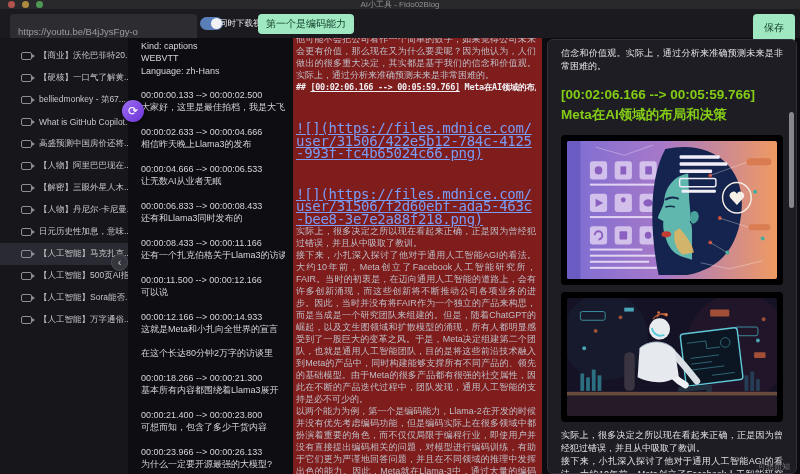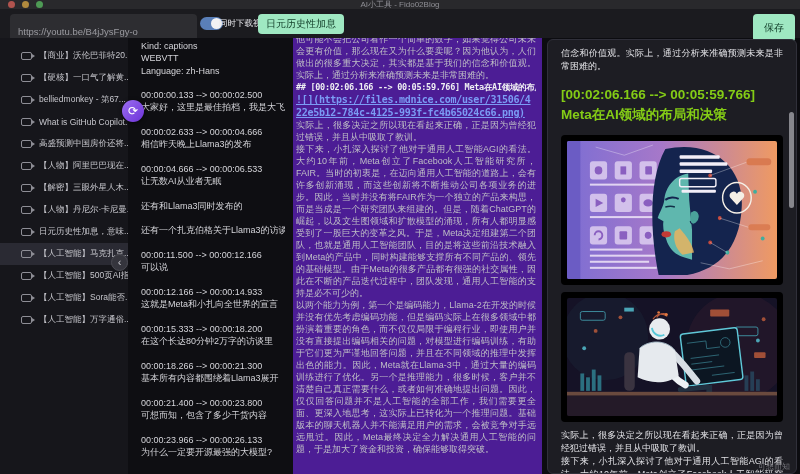--- a/index.html
+++ b/index.html
@@ -41,28 +41,28 @@
        background:linear-gradient(135deg,#9a6df0,#6d33d8);color:#fff;font-size:12px;line-height:22px;
        text-align:center;cursor:pointer;box-shadow:0 1px 4px rgba(0,0,0,.6);}
   .collapse-btn{position:absolute;left:111px;top:216px;width:17px;height:17px;border-radius:50%;z-index:5;
        background:#35353d;border:1px solid #4a4a52;color:#c2c2c8;font-size:11px;line-height:15px;
        text-align:center;cursor:pointer;}
   
   .subs{width:165px;background:#0e0e12;padding:2px 8px 0 13px;overflow:hidden;flex:none;}
   .sub-line{min-height:12.3px;line-height:12.3px;font-size:9px;color:#d4d4d9;
             white-space:nowrap;overflow:hidden;}
   
-  .main{width:249px;background:#4c1d95;padding:0 6px 0 3px;overflow:hidden;flex:none;}
+  .main{width:249px;background:#7f1d1d;padding:0 6px 0 3px;overflow:hidden;flex:none;}
   .main p{margin:0;font-size:9px;line-height:12px;color:#bfbfc6;text-align:justify;}
   .md-top{margin-top:-5px !important;}
   .md-heading{font-size:8.5px;line-height:13px;font-weight:bold;color:#efeff3;white-space:nowrap;
               overflow:hidden;font-family:"DejaVu Sans Mono",monospace;letter-spacing:-.3px;}
-  .md-heading .hd-time{margin-top:25px;}
-  .md-link{font-size:10px;line-height:12.5px;font-weight:bold;color:#7b9cf5;text-decoration:underline;
-           font-family:"DejaVu Sans Mono",monospace;word-break:break-all;letter-spacing:-.3px;}
+  .md-heading .hd-time{text-decoration:underline;margin-top:25px;}
+  .md-link{font-size:14px;line-height:12.5px;font-weight:normal;color:#7b9cf5;text-decoration:underline;
+           font-family:"DejaVu Sans Mono",monospace;word-break:break-all;letter-spacing:-.3px;margin-top:28px;}
   
   .preview{flex:1;background:#1d1d23;border:1px solid #30303a;border-radius:6px;
            margin:1px 3px 0 5px;padding:7px 13px 12px 13px;position:relative;overflow:hidden;}
   .pv-para{margin:0;font-size:9px;line-height:13px;color:#e2e2e6;text-align:justify;}
   .pv-heading{margin:12px 0 10px 0;font-size:13.5px;line-height:20px;font-weight:bold;color:#84cc16;}
   .img-frame{background:#000;border-radius:4px;padding:6px;margin:0 0 7px 0;}
   .img-frame svg{display:block;width:100%;border-radius:2px;}
   .pv-scrollthumb{position:absolute;right:2px;top:72px;width:5px;height:96px;border-radius:3px;
                   background:#86868c;cursor:pointer;}
   .sync-chip{position:absolute;right:6px;bottom:1px;font-size:8px;color:#77777d;cursor:pointer;}
@@ -80,21 +80,21 @@
     </div>
     <div class="win-title">AI小工具 - Fido02Blog</div>
   </div>
 
   <div class="toolbar">
     <input class="url-input" readonly="" value="https://youtu.be/B4jJysFgy-o" style="">
     <div class="toggle">
       <span class="knob"></span>
     </div>
     <span class="toggle-label">同时下载视频</span>
-    <button class="btn extract-btn">日元历史性加息</button>
+    <button class="btn extract-btn">第一个是编码能力</button>
     <button class="btn save-btn">保存</button>
   </div>
 
   <div class="content">
 
     <div class="sidebar">
         <div class="side-item">
     <span class="cam-icon"></span>
     <span class="side-label">【商业】沃伦巴菲特20...</span>
   </div>
@@ -155,47 +155,49 @@
         <div class="sub-line"></div>
         <div class="sub-line">00:00:00.133 --&gt; 00:00:02.500</div>
         <div class="sub-line">大家好，这里是最佳拍档，我是大飞</div>
         <div class="sub-line"></div>
         <div class="sub-line">00:00:02.633 --&gt; 00:00:04.666</div>
         <div class="sub-line">相信昨天晚上Llama3的发布</div>
         <div class="sub-line"></div>
         <div class="sub-line">00:00:04.666 --&gt; 00:00:06.533</div>
         <div class="sub-line">让无数AI从业者无眠</div>
         <div class="sub-line"></div>
+        <div class="sub-line">00:00:06.833 --&gt; 00:00:08.433</div>
         <div class="sub-line">还有和Llama3同时发布的</div>
         <div class="sub-line"></div>
+        <div class="sub-line">00:00:08.433 --&gt; 00:00:11.166</div>
         <div class="sub-line">还有一个扎克伯格关于Llama3的访谈视频</div>
         <div class="sub-line"></div>
         <div class="sub-line">00:00:11.500 --&gt; 00:00:12.166</div>
         <div class="sub-line">可以说</div>
         <div class="sub-line"></div>
         <div class="sub-line">00:00:12.166 --&gt; 00:00:14.933</div>
         <div class="sub-line">这就是Meta和小扎向全世界的宣言</div>
         <div class="sub-line"></div>
-        <div class="sub-line">00:00:15.333 --&gt; 00:00:18.200</div>
         <div class="sub-line">在这个长达80分钟2万字的访谈里</div>
         <div class="sub-line"></div>
         <div class="sub-line">00:00:18.266 --&gt; 00:00:21.300</div>
         <div class="sub-line">基本所有内容都围绕着Llama3展开</div>
         <div class="sub-line"></div>
         <div class="sub-line">00:00:21.400 --&gt; 00:00:23.800</div>
         <div class="sub-line">可想而知，包含了多少干货内容</div>
         <div class="sub-line"></div>
         <div class="sub-line">00:00:23.966 --&gt; 00:00:26.133</div>
         <div class="sub-line">为什么一定要开源最强的大模型?</div>
       </div>
 
     <div class="main">
       <p class="md-top">他可能不会把公司看作一个简单的数字，如果觉得公司未来会更有价值，那么现在又为什么要卖呢？因为他认为，人们做出的很多重大决定，其实都是基于我们的信念和价值观。实际上，通过分析来准确预测未来是非常困难的。</p>
       <div class="md-heading"><span>## </span><span class="hd-time">[00:02:06.166 --&gt; 00:05:59.766]</span><span> Meta在AI领域的布局和决策</span></div>
       <div class="md-link">![](https://files.mdnice.com/user/31506/422e5b12-784c-4125-993f-fc4b65024c66.png)</div>
+      <div class="md-link">![](https://files.mdnice.com/user/31506/f2d60ebf-ada5-463c-bee8-3e7e2a88f218.png)</div>
       <p>实际上，很多决定之所以现在看起来正确，正是因为曾经犯过错误，并且从中吸取了教训。</p>
       <p>接下来，小扎深入探讨了他对于通用人工智能AGI的看法。大约10年前，Meta创立了Facebook人工智能研究所，FAIR。当时的初衷是，在迈向通用人工智能的道路上，会有许多创新涌现，而这些创新将不断推动公司各项业务的进步。因此，当时并没有将FAIR作为一个独立的产品来构思，而是当成是一个研究团队来组建的。但是，随着ChatGPT的崛起，以及文生图领域和扩散模型的涌现，所有人都明显感受到了一股巨大的变革之风。于是，Meta决定组建第二个团队，也就是通用人工智能团队，目的是将这些前沿技术融入到Meta的产品中，同时构建能够支撑所有不同产品的、领先的基础模型。由于Meta的很多产品都有很强的社交属性，因此在不断的产品迭代过程中，团队发现，通用人工智能的支持是必不可少的。</p>
       <p>以两个能力为例，第一个是编码能力，Llama-2在开发的时候并没有优先考虑编码功能，但是编码实际上在很多领域中都扮演着重要的角色，而不仅仅局限于编程行业，即使用户并没有直接提出编码相关的问题，对模型进行编码训练，有助于它们更为严谨地回答问题，并且在不同领域的推理中发挥出色的能力。因此，Meta就在Llama-3中，通过大量的编码训练进行了优化。另一个是推理能力，很多时候，客户并不清楚自己真正需要什么，或者如何准确地提出问题。因此，仅仅回答问题并不是人工智能的全部工作，我们需要更全面、更深入地思考，这实际上已转化为一个推理问题。基础版本的聊天机器人并不能满足用户的需求，会被竞争对手远远甩过。因此，Meta最终决定全力解决通用人工智能的问题，于是加大了资金和投资，确保能够取得突破。</p>
 
     </div>
 
     <div class="preview">
       <p class="pv-para">信念和价值观。实际上，通过分析来准确预测未来是非常困难的。</p>
       <div class="pv-heading">[00:02:06.166 --&gt; 00:05:59.766] Meta在AI领域的布局和决策</div>
 

